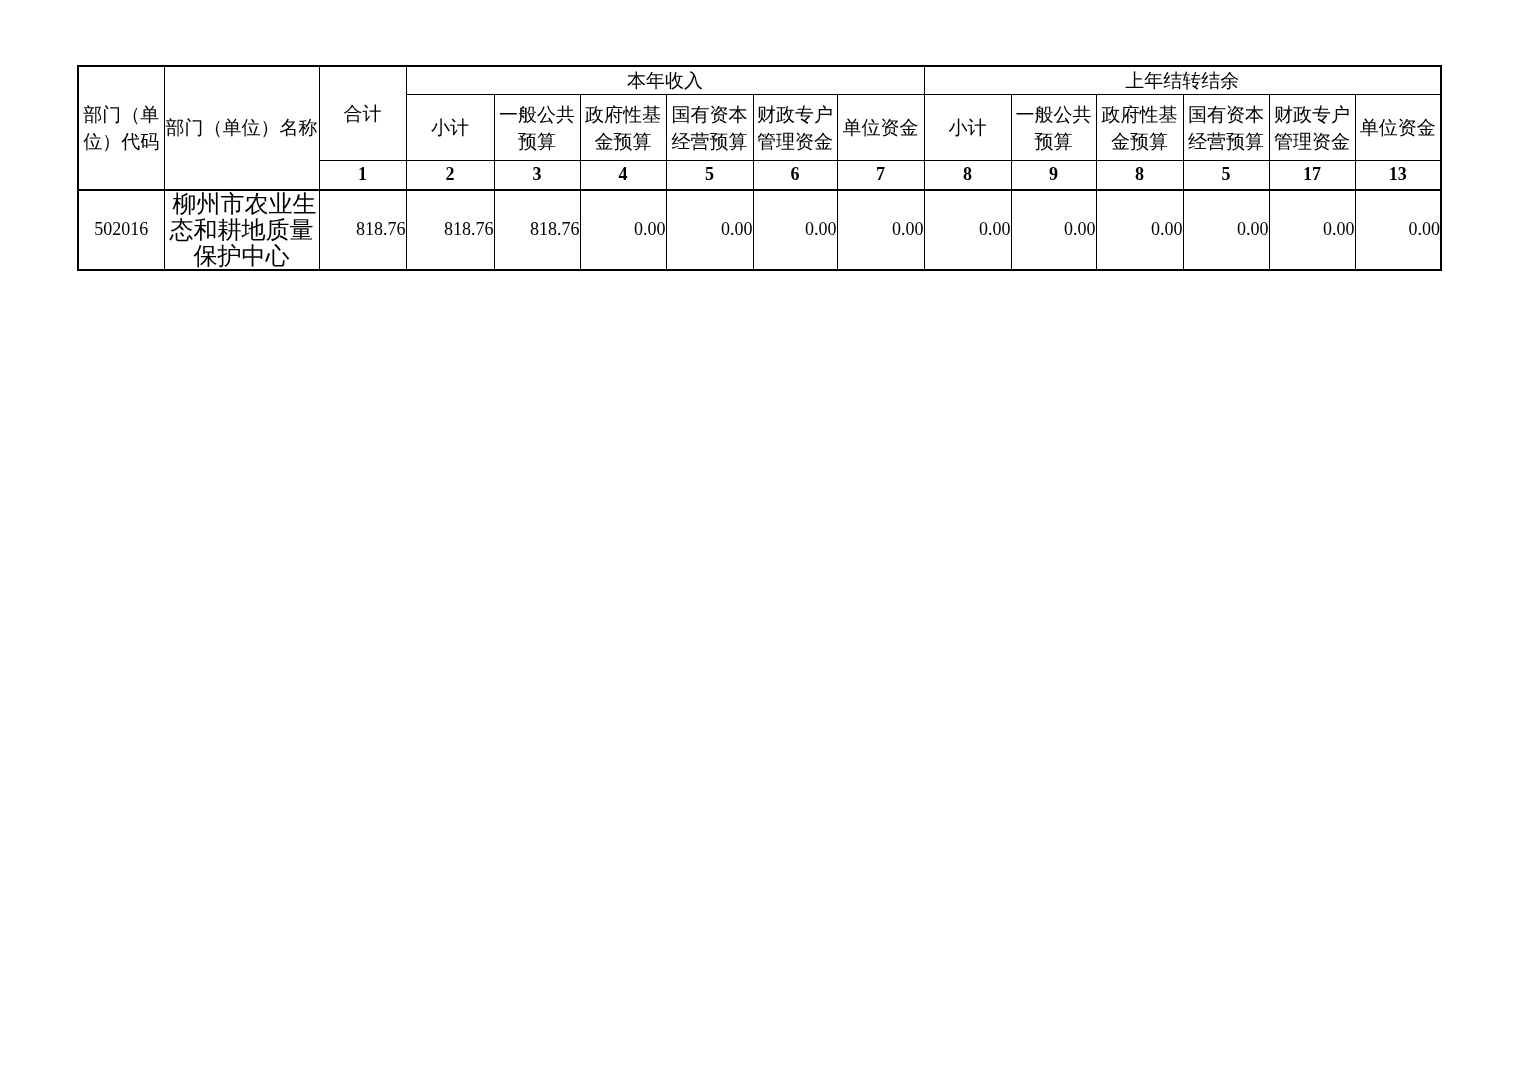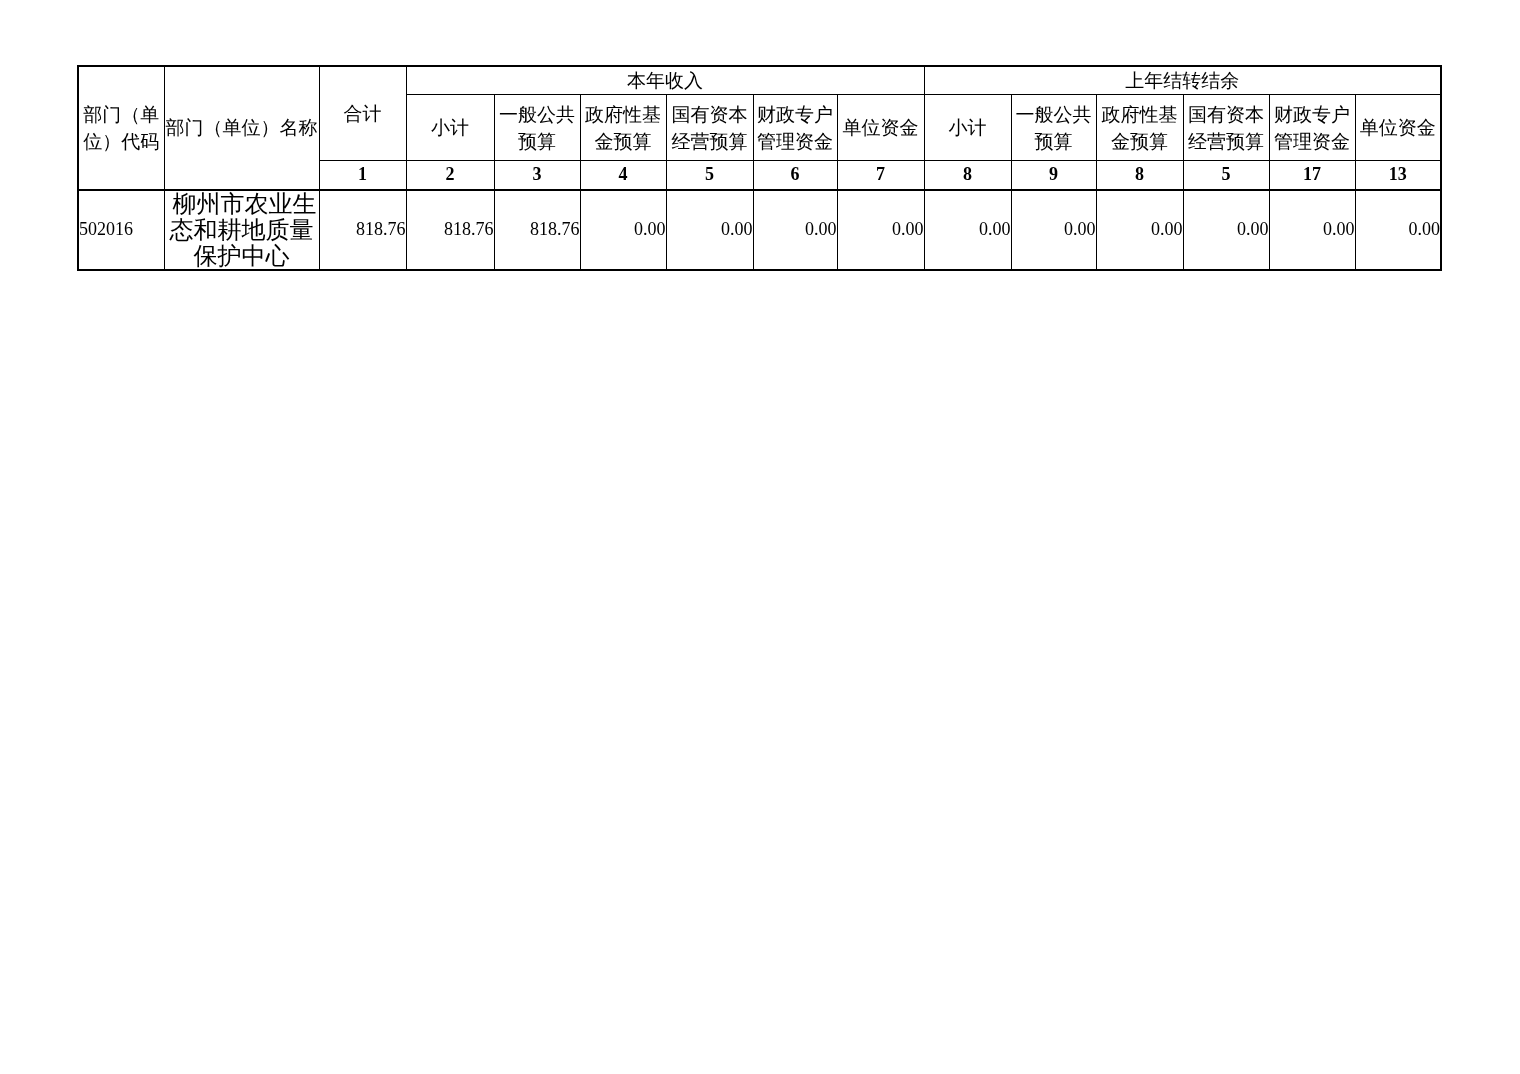--- a/index.html
+++ b/index.html
@@ -46,20 +46,21 @@
   }
   td.hdr-pad { padding: 0 4px; }
   td.name-hdr { white-space: nowrap; padding: 0; }
   td.num-hdr {
     font-weight: bold;
     font-size: 18px;
     text-align: center;
   }
   td.code-cell {
     font-size: 18px;
+    text-align: center;
   }
   td.name-cell {
     font-size: 24px;
     line-height: 26px;
     text-align: center;
     padding: 0 1px 0 2px;
     text-indent: 6px;
     word-break: break-all;
     margin-left: 24px;
   }

